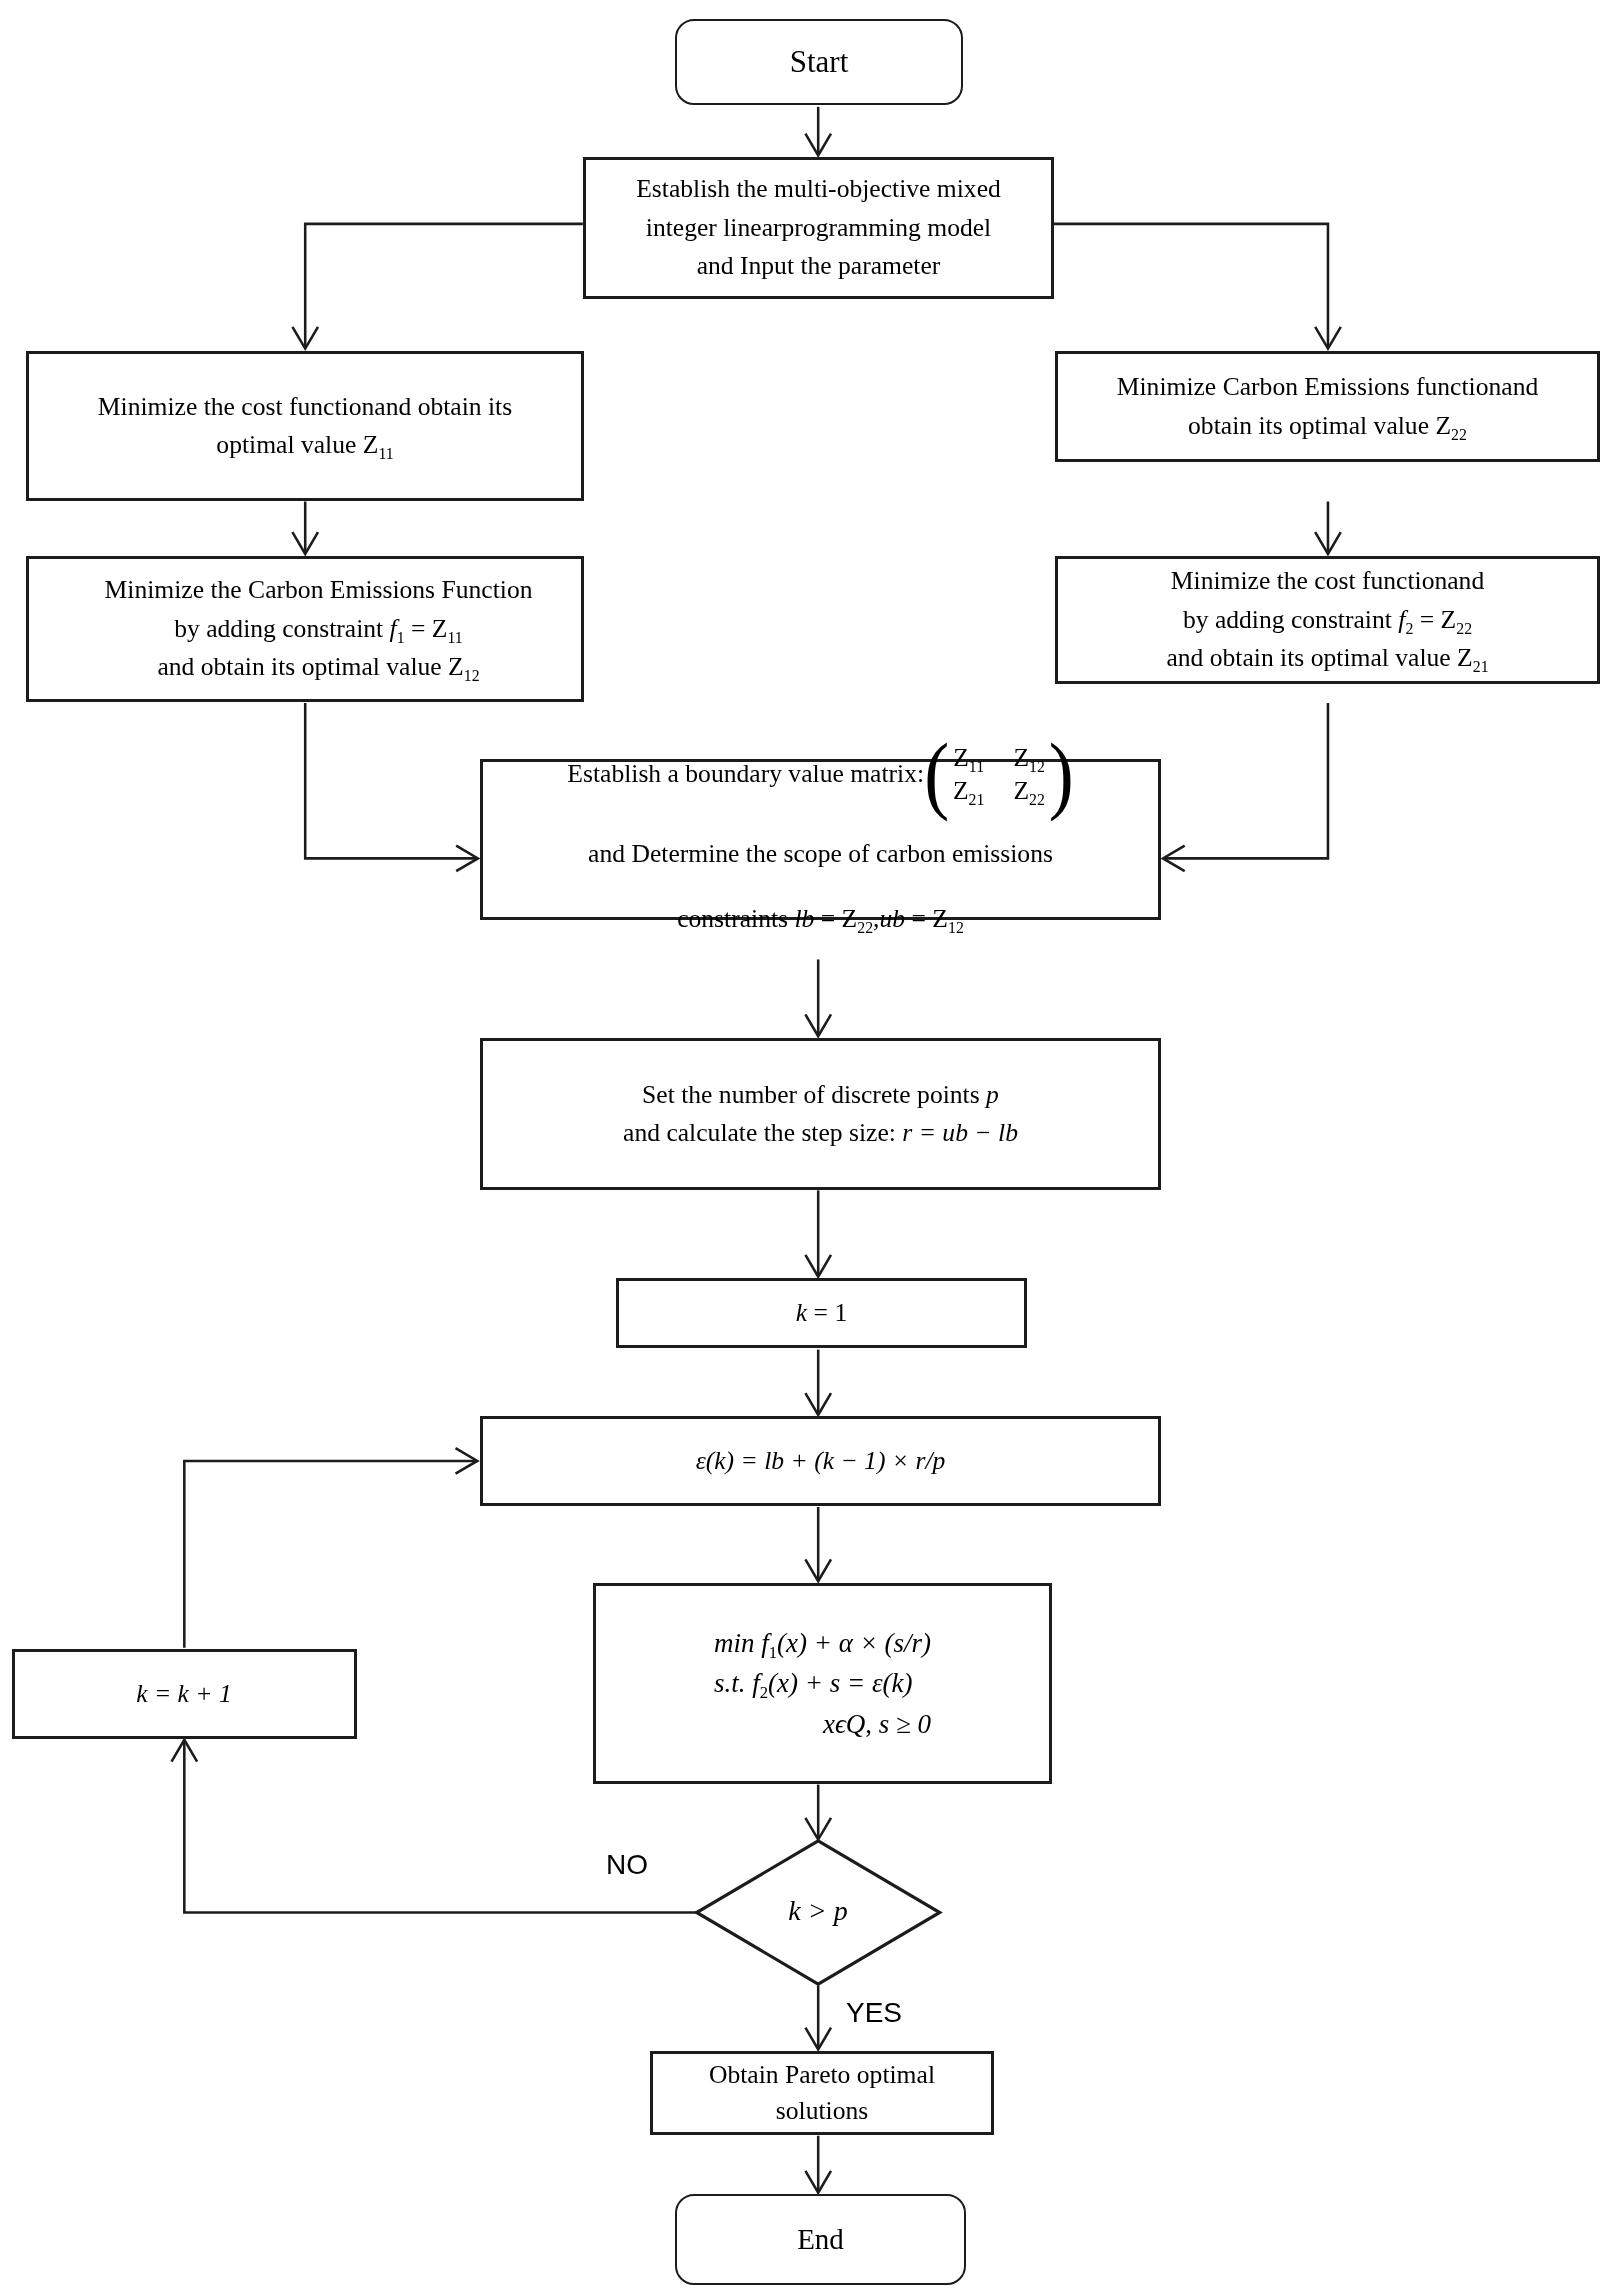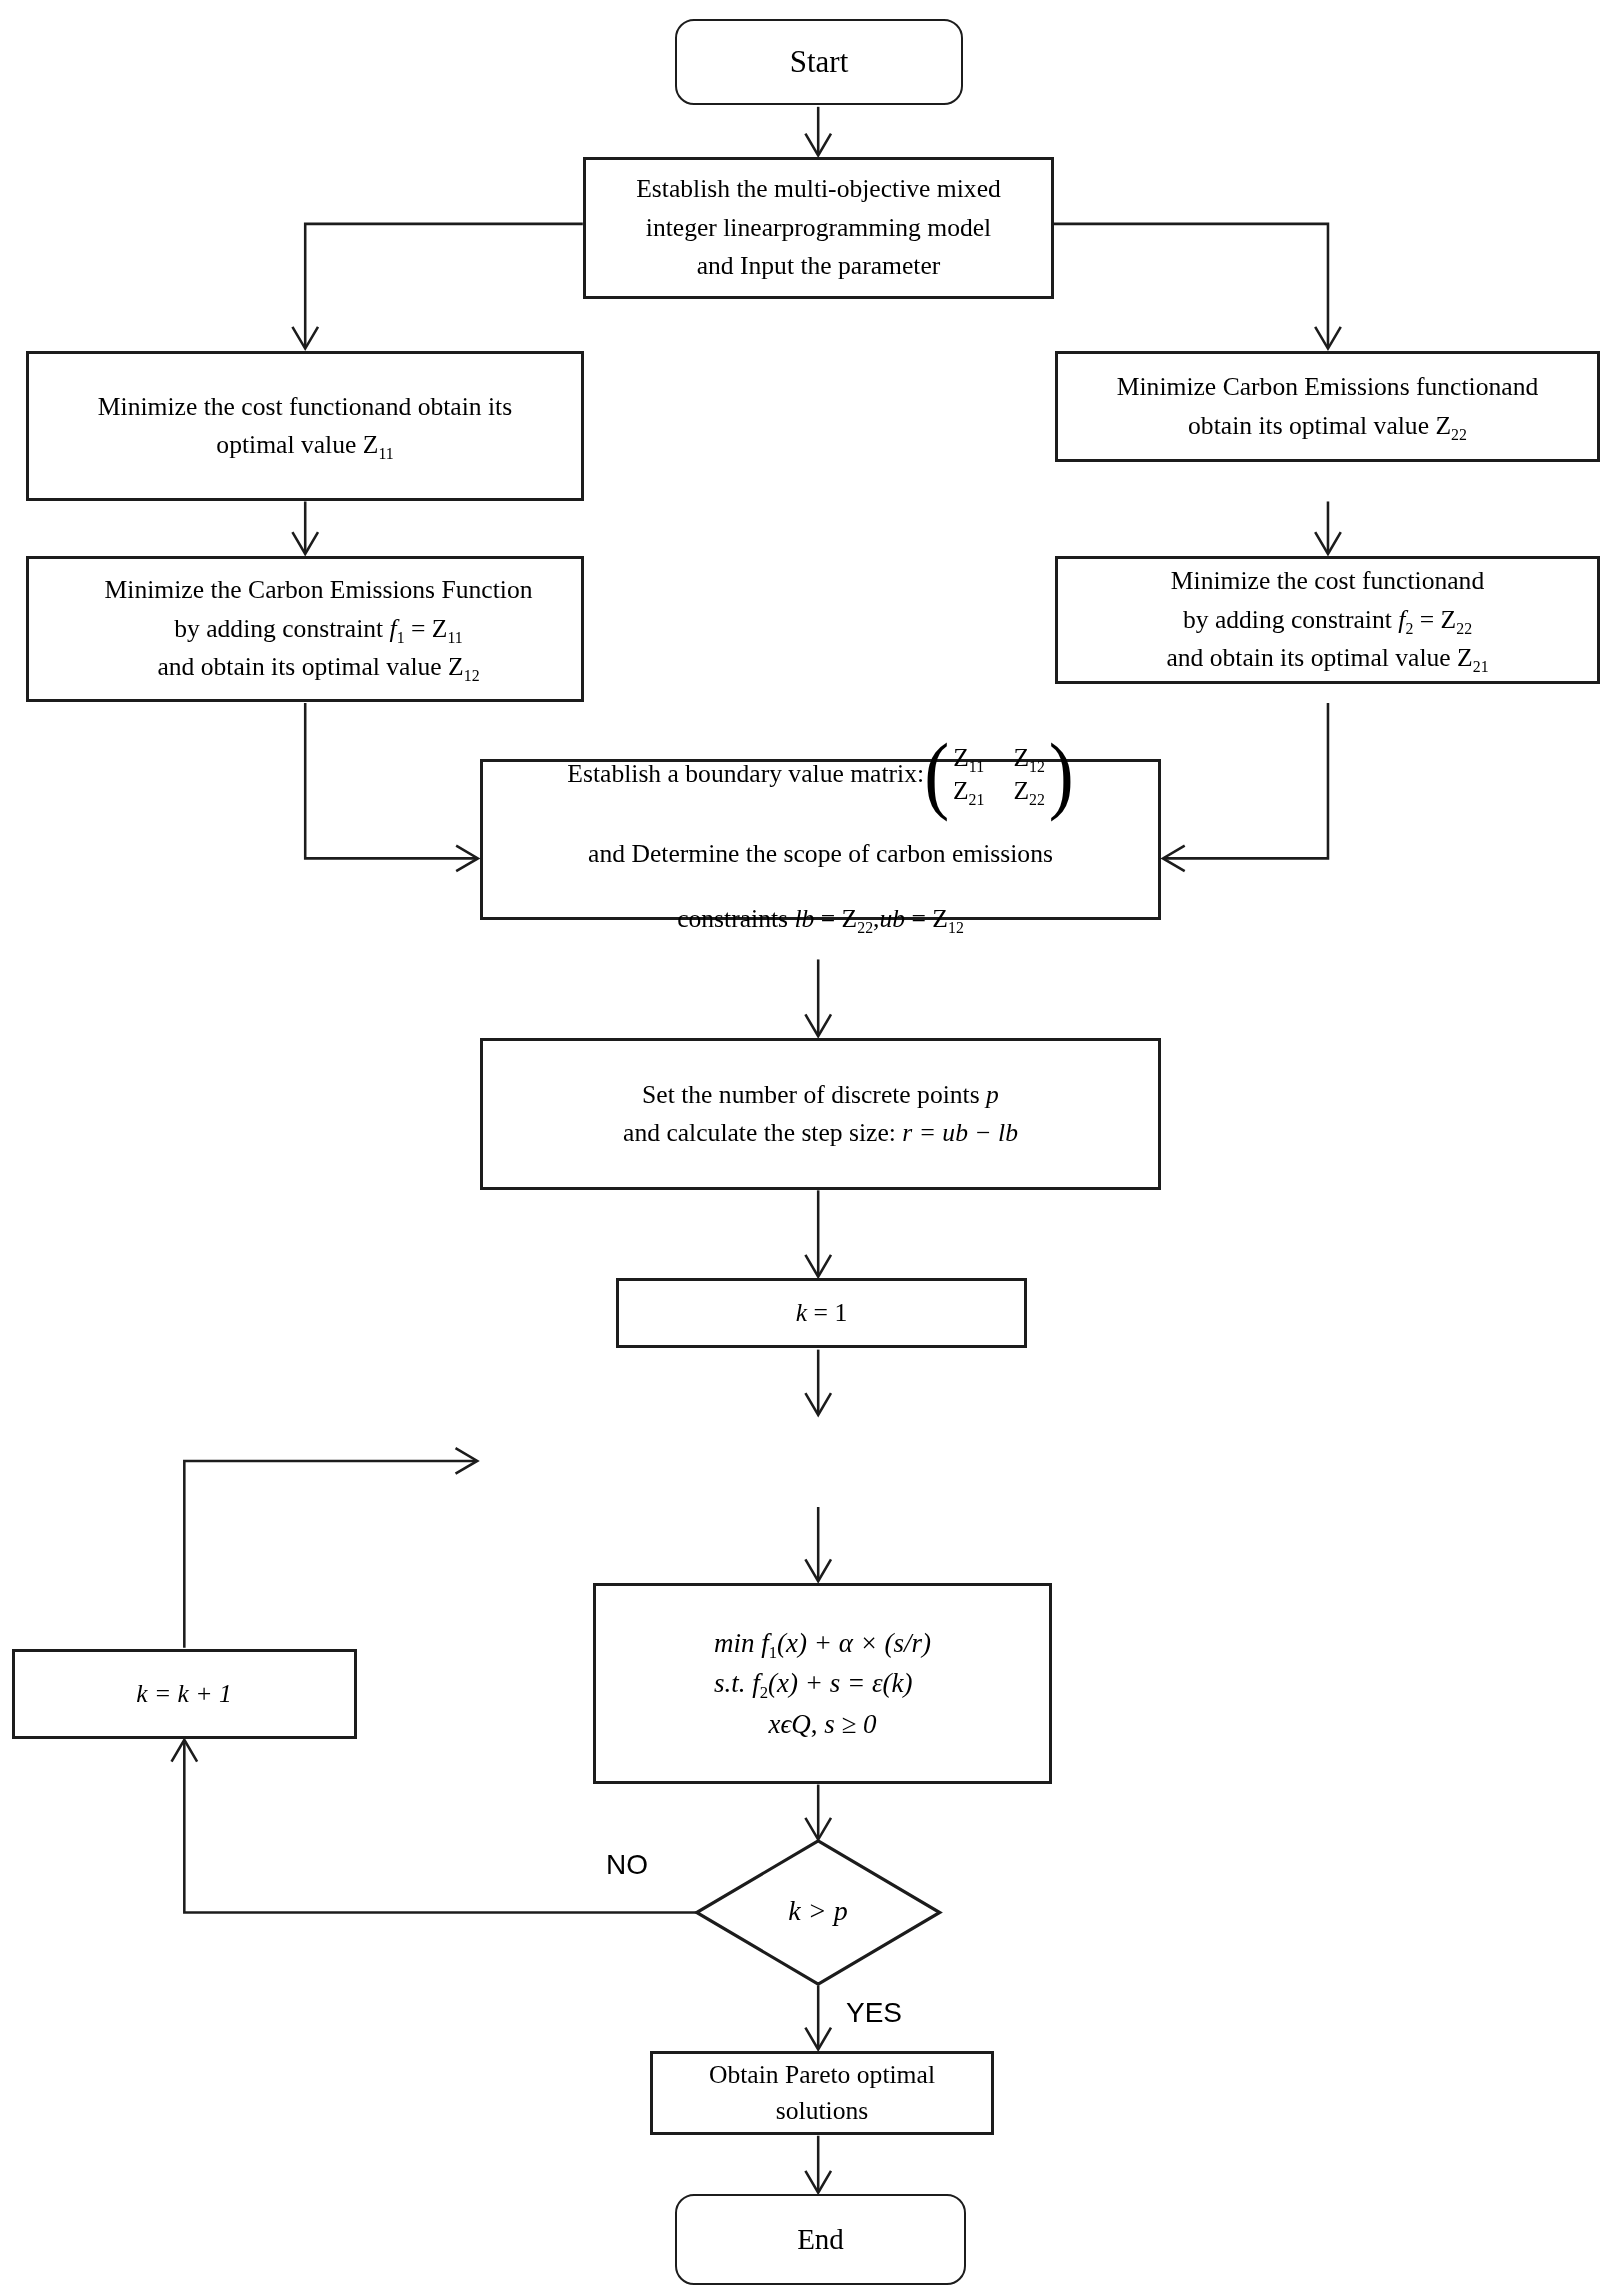--- a/index.html
+++ b/index.html
@@ -11,21 +11,21 @@
         text-align:center;font-size:25.6px;line-height:1.5;box-sizing:border-box;}
   .rounded{border-radius:19px;border-width:2.6px;font-size:31px;}
   .it{font-style:italic;}
   sub{font-size:0.62em;line-height:0;}
   .lbl{position:absolute;font-family:"Liberation Sans","DejaVu Sans",sans-serif;
        font-size:28px;line-height:1;}
   .mrow{display:flex;align-items:center;justify-content:center;}
   .paren{font-size:75px;font-weight:400;line-height:0.9;transform:scaleY(1.15);}
   .mgrid{display:grid;grid-template-columns:auto auto;column-gap:29px;
          font-size:25.6px;line-height:1.3;margin:0 3.8px;}
-  .minwrap{display:flex;flex-direction:column;align-items:center;font-size:27px;}
+  .minwrap{display:flex;flex-direction:column;align-items:flex-end;font-size:27px;}
   .minleft{width:max-content;text-align:left;}
   .diamond-label{position:absolute;background:transparent;border:none;
                  font-size:28px;text-align:center;}
 </style>
 </head>
 <body>
 
 <div id="canvas">
 
   <svg id="wires" viewBox="0 0 2523 3588" fill="none" stroke="#1c1c1c" stroke-width="4">
@@ -146,20 +146,23 @@
 
   <div class="node" style="left:480px;top:1038px;width:681px;height:152px;">
     <div><span>Set the number of discrete points </span><span class="it">p</span></div>
     <div><span>and calculate the step size: </span><span class="it">r = ub − lb</span></div>
   </div>
 
   <div class="node" style="left:616px;top:1278px;width:411px;height:70px;">
     <div><span class="it">k</span><span> = 1</span></div>
   </div>
 
+  <div class="node" style="left:480px;top:1416px;width:681px;height:90px;">
+    <div><span class="it">ε(k) = lb + (k − 1) × r/p</span></div>
+  </div>
 
   <div class="node" style="left:593px;top:1583px;width:459px;height:201px;">
     <div class="minwrap">
       <div class="minleft">
         <div><span class="it">min  f</span><sub>1</sub><span class="it">(x) + α × (s/r)</span></div>
         <div><span class="it">s.t.  f</span><sub>2</sub><span class="it">(x) + s = ε(k)</span></div>
       </div>
       <div><span class="it">xϵQ</span><span>,  </span><span class="it">s ≥ 0</span></div>
     </div>
   </div>

